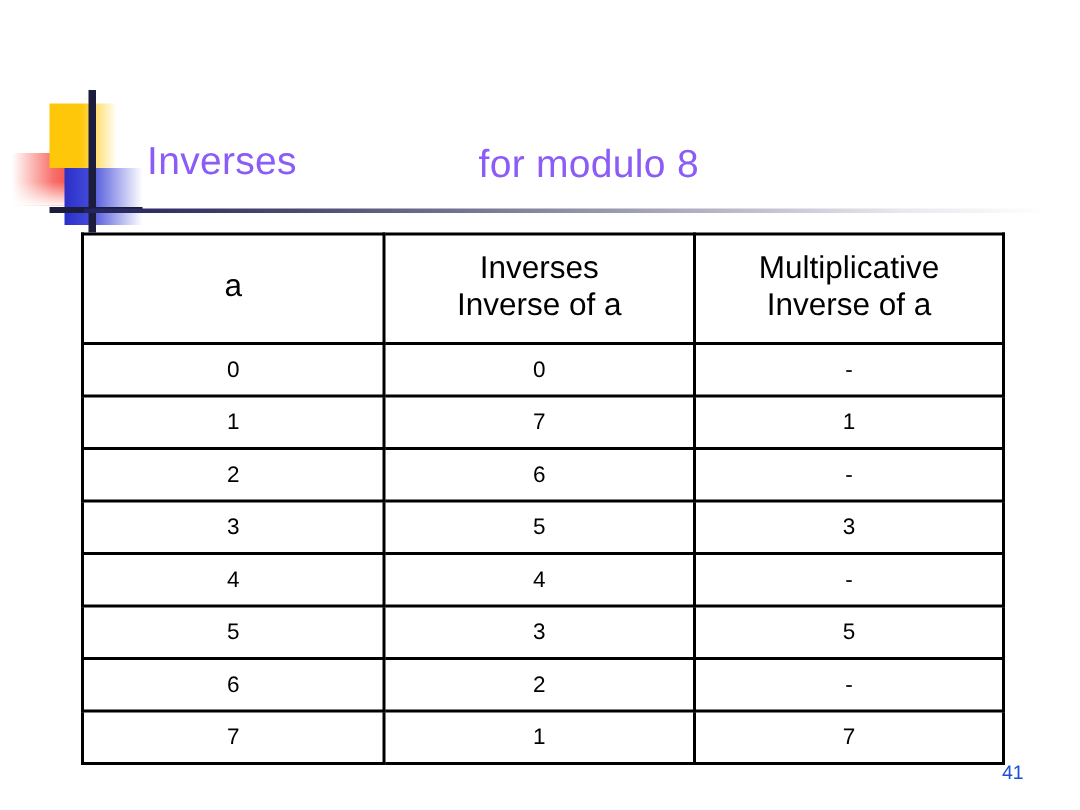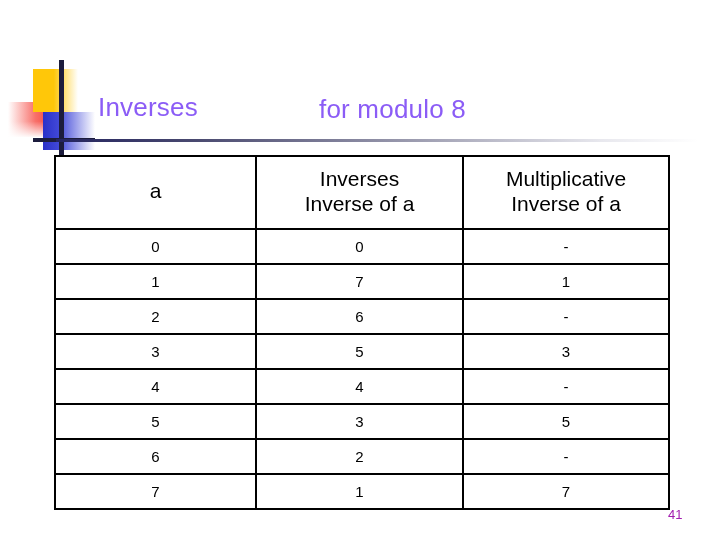--- a/index.html
+++ b/index.html
@@ -134,21 +134,21 @@
   col.c-mul { width: 206px; }
 
   .hdr-line { display: block; }
 
   
   #slide-number {
     position: absolute;
     left: 668px;
     top: 507px;
     font-size: 13px;
-    color: #a21caf;
+    color: #1d4ed8;
     font-family: "Liberation Sans", sans-serif;
     white-space: nowrap;
   }
 </style>
 </head>
 <body>
 
 <div id="logo">
   <div class="sq sq-red"></div>
   <div class="sq sq-red-fade"></div>

